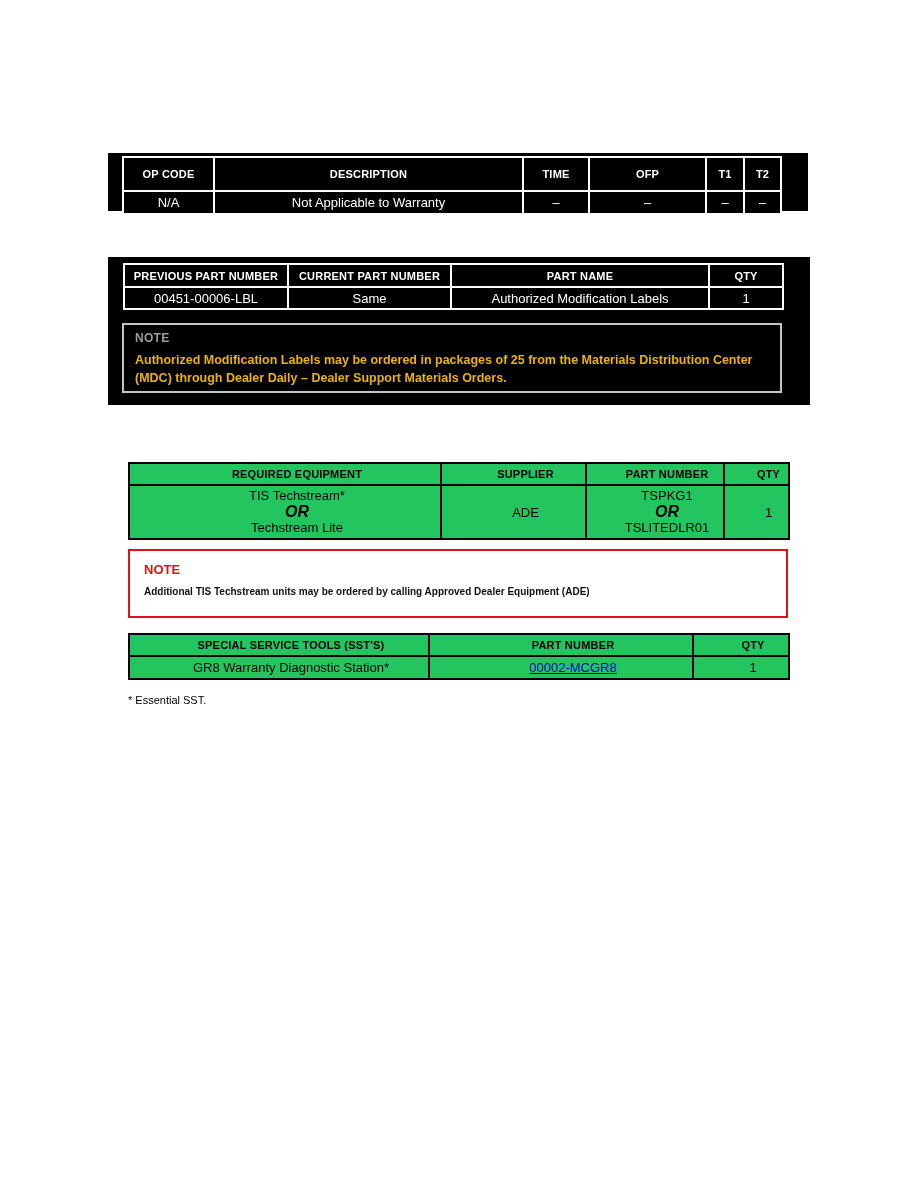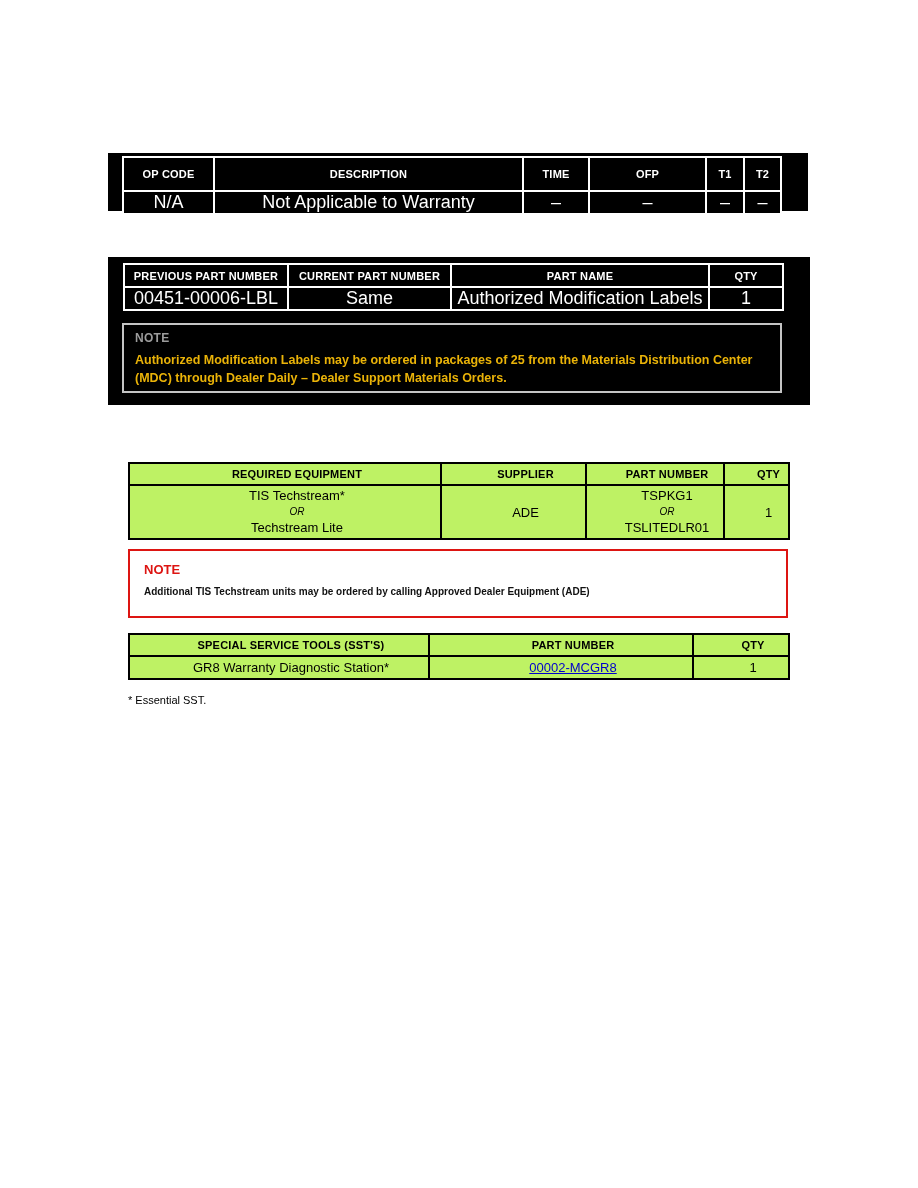--- a/index.html
+++ b/index.html
@@ -14,24 +14,24 @@
   
   .black-band { background: #000; position: absolute; }
 
   
   table { border-collapse: collapse; table-layout: fixed; position: absolute; }
   td, th { overflow: hidden; vertical-align: middle; text-align: center; }
 
   
   table.dark td, table.dark th { border: 2px solid #ffffff; color: #ffffff; background: #000; }
   table.dark th { font-size: 11px; font-weight: bold; letter-spacing: 0.2px; }
-  table.dark td { font-size: 18px; }
+  table.dark td { font-size: 13px; }
 
   
-  table.light td, table.light th { border: 2px solid #000000; background: #bef264; padding-left: 24px; }
+  table.light td, table.light th { border: 2px solid #000000; background: #22c55e; padding-left: 24px; }
   table.light th { font-size: 11px; font-weight: bold; letter-spacing: 0.2px; }
   table.light td { font-size: 13px; }
 
   
   .dark-note {
     position: absolute;
     border: 2px solid #c4c4c4;
     background: #000;
     padding: 6px 11px 6px 11px;
   }
@@ -51,21 +51,21 @@
     padding: 11px 14px;
   }
   .red-note .note-label {
     color: #dd1512; font-weight: bold; font-size: 13px; margin-bottom: 9px;
   }
   .red-note .note-text {
     color: #111; font-weight: bold; font-size: 10px;
   }
 
   .cell-left { text-align: center; padding-left: 8px; }
-  .or-word { font-weight: normal; font-style: italic; font-size: 10px; }
+  .or-word { font-weight: bold; font-style: italic; font-size: 16px; }
   .line { line-height: 16px; }
 
   a.part-link { color: #0000cc; text-decoration: underline; cursor: pointer; }
 
   .footnote { position: absolute; font-size: 11px; color: #000; }
 </style>
 </head>
 <body>
 
 <div class="black-band" style="left:108px; top:153px; width:700px; height:58px;"></div>

